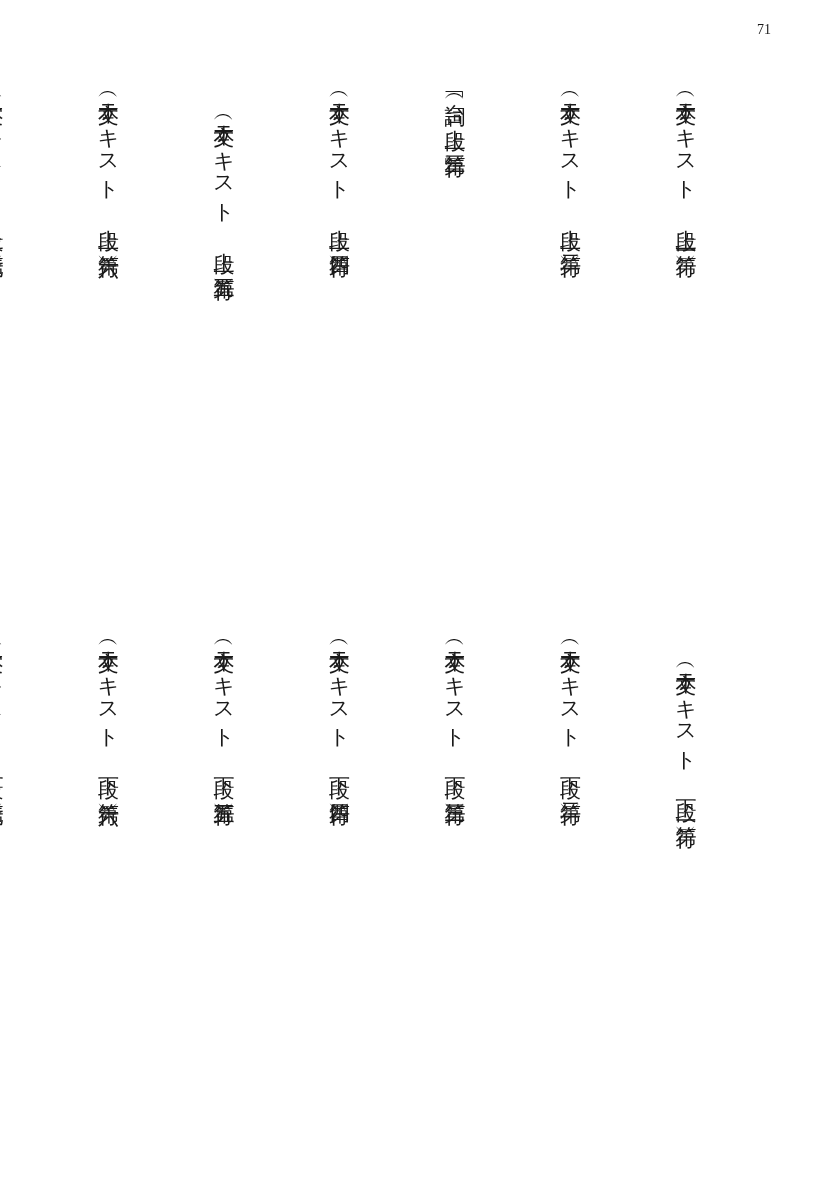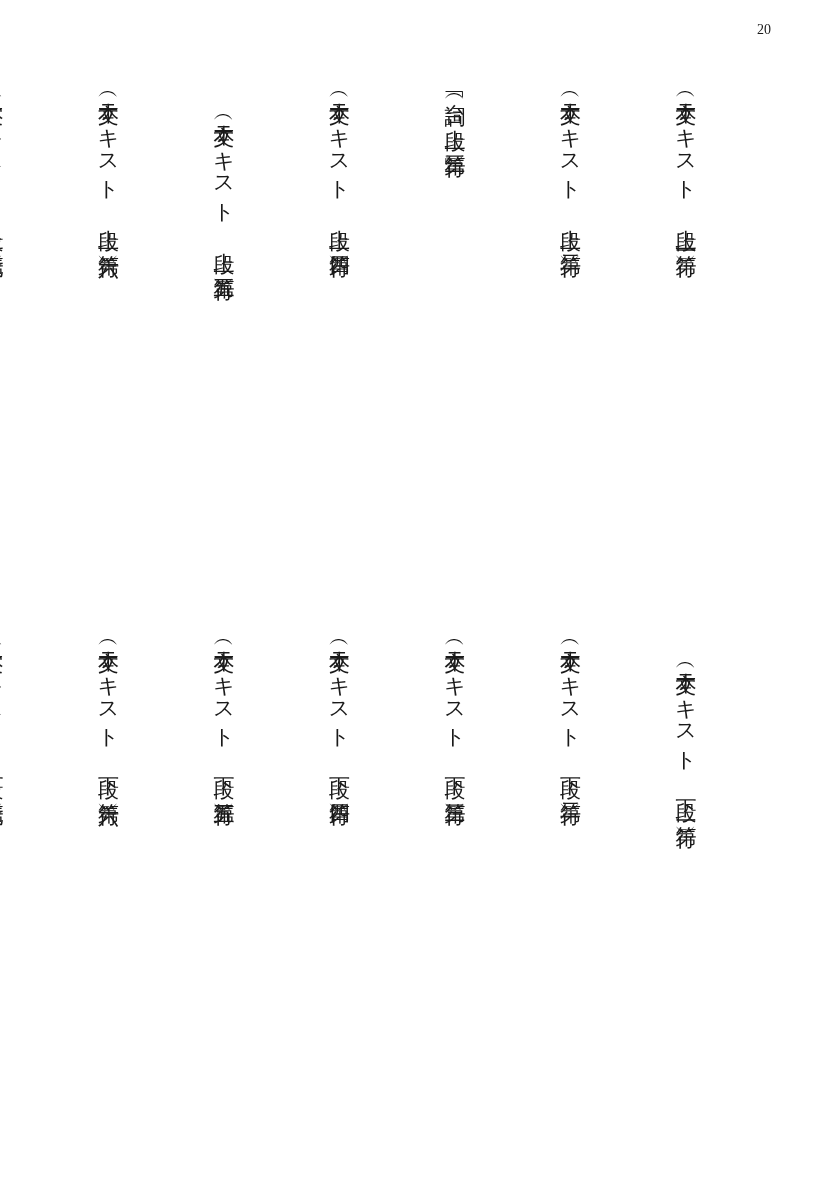--- a/index.html
+++ b/index.html
@@ -44,21 +44,21 @@
       height: 515px;
       width: 680px;
     }
     .col {
       display: block;
     }
   </style>
 </head>
 <body>
 
-<div class="page-number">20</div>
+<div class="page-number">71</div>
 
 <div class="text-block block-upper">
   <span class="col">（本文テキスト　上段　第一行）</span>
   <span class="col">（本文テキスト　上段　第二行）</span>
   <span class="col">「（台詞　上段　第三行）」</span>
   <span class="col">（本文テキスト　上段　第四行）</span>
   <span class="col">　（本文テキスト　上段　第五行）</span>
   <span class="col">（本文テキスト　上段　第六行）</span>
   <span class="col">（本文テキスト　上段　第七行）</span>
   

